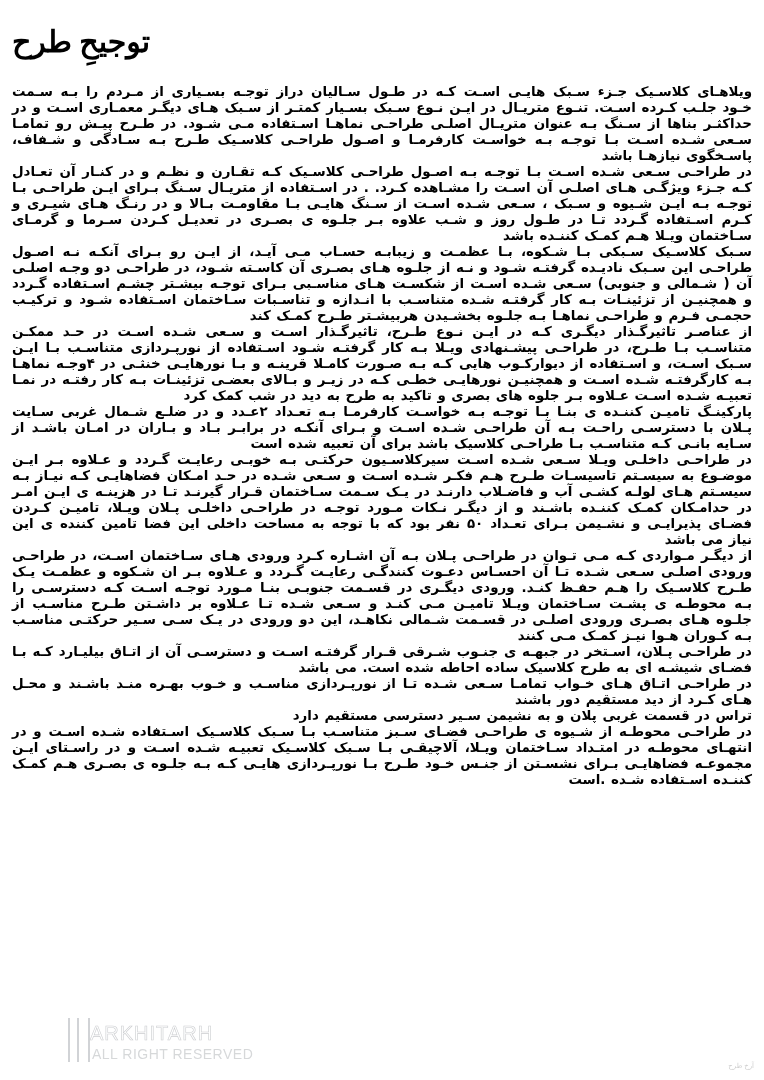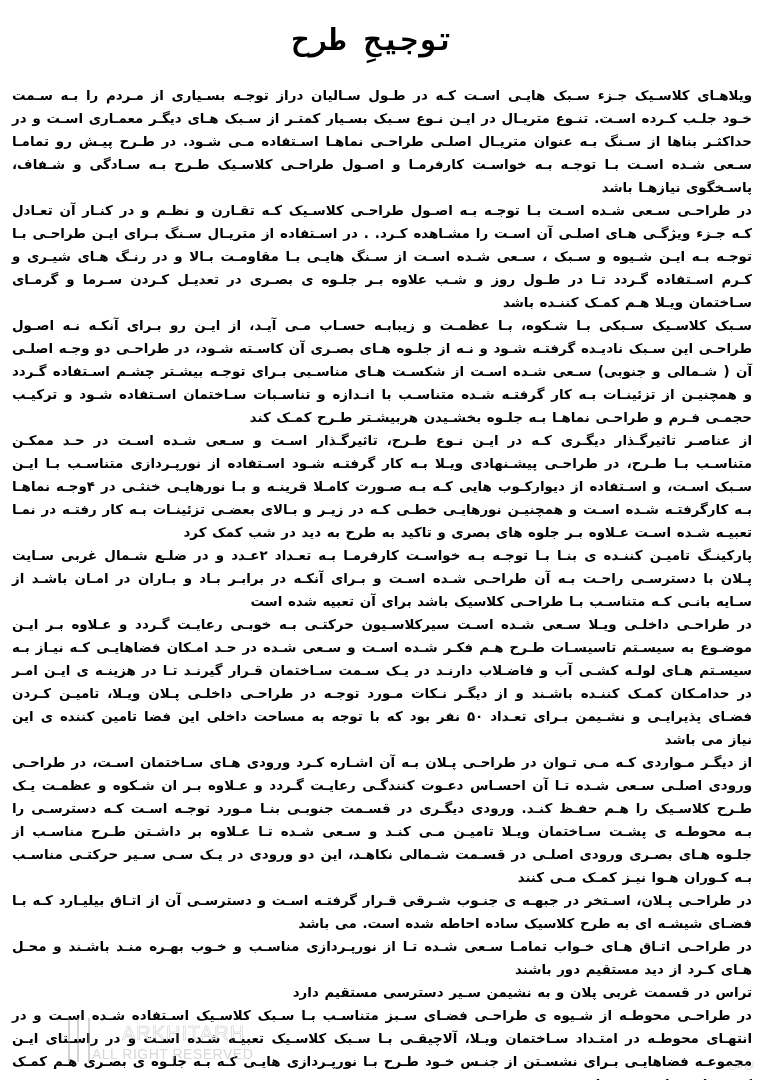--- a/index.html
+++ b/index.html
@@ -16,31 +16,31 @@
       color: #000000;
     }
     .page {
       position: absolute;
       left: 12px;
       right: 12px;
       top: 0;
       direction: rtl;
     }
     .title {
-      font-family: Liberation Mono, monospace;
+      font-family: Liberation Serif, serif;
       font-weight: bold;
       font-size: 30px;
       line-height: 40px;
       margin: 22px 18px 0 0;
-      text-align: center;
+      text-align: left;
       height: 62px;
     }
     .paragraph {
       font-size: 13.4px;
-      line-height: 23px;
+      line-height: 16px;
       text-align: justify;
       text-align-last: right;
       margin: 0;
       font-weight: bold;
       letter-spacing: -0.1px;
       word-spacing: 1px;
     }
     .watermark {
       position: absolute;
       left: 68px;
@@ -73,21 +73,20 @@
     .watermark .wm-name {
       position: absolute;
       left: 22px;
       top: 4px;
       font-family: "Liberation Sans", sans-serif;
       font-size: 20px;
       color: #c4c8cc;
       letter-spacing: 1px;
       -webkit-text-stroke: 0.6px #8c9096;
       color: transparent;
-      padding-left: 32px;
     }
     .watermark .wm-rights {
       position: absolute;
       left: 24px;
       top: 28px;
       font-family: "Liberation Sans", sans-serif;
       font-size: 14px;
       color: #a5a9ad;
       letter-spacing: 0.5px;
       white-space: nowrap;

